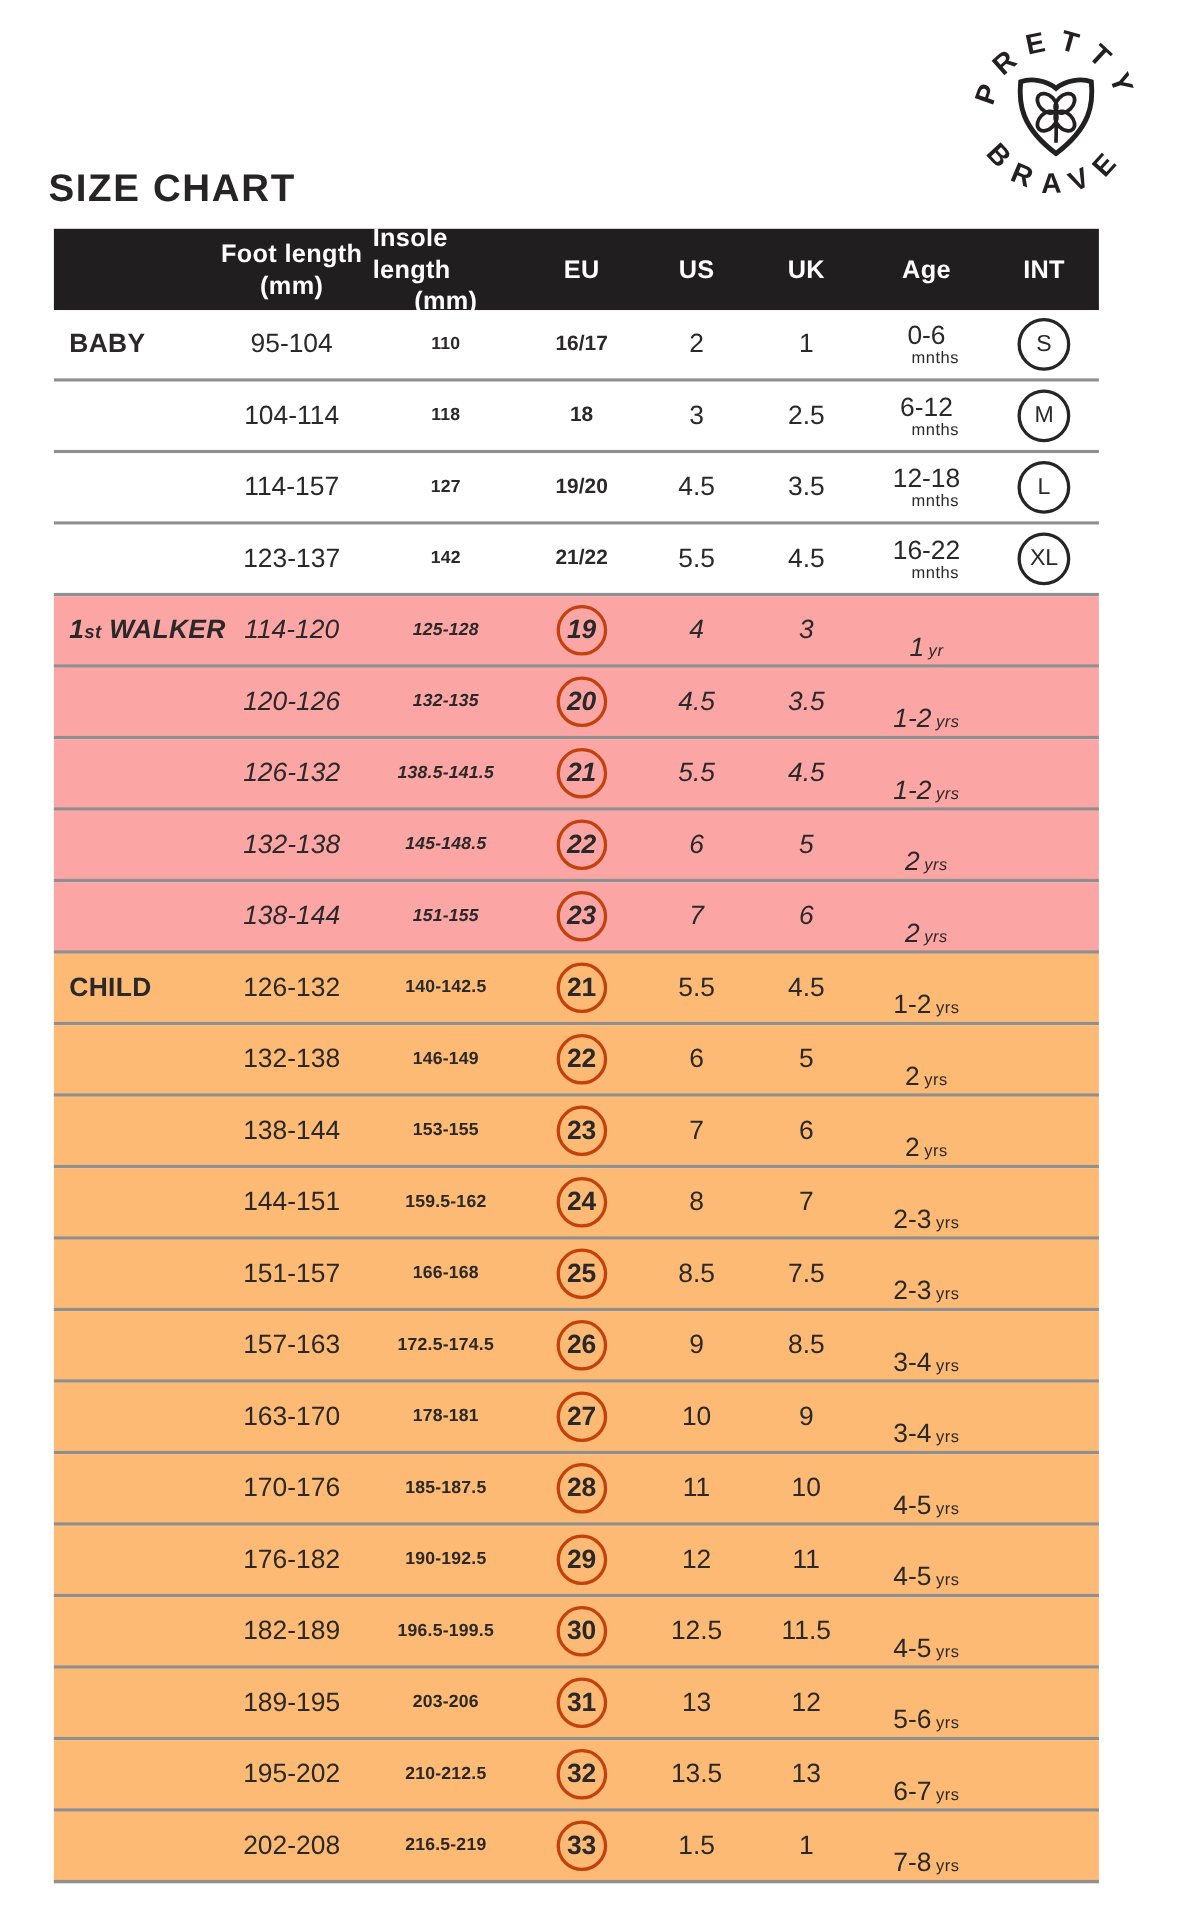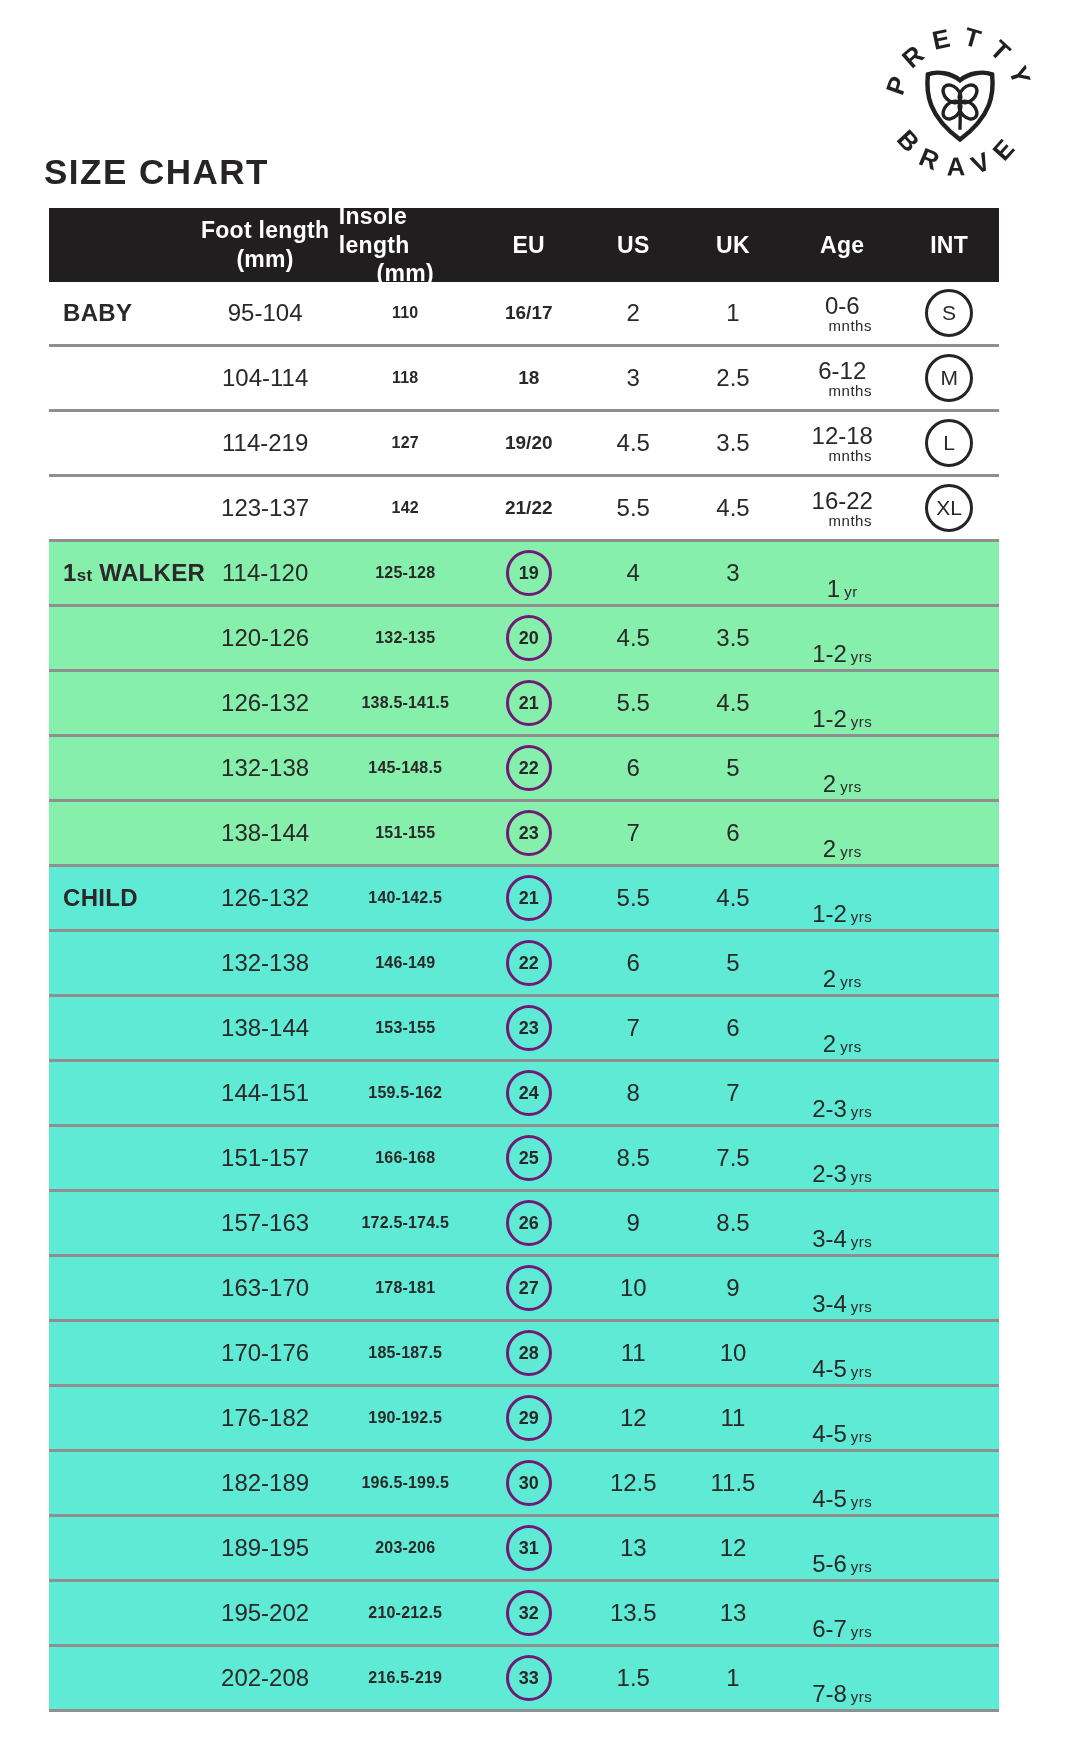--- a/index.html
+++ b/index.html
@@ -25,30 +25,30 @@
   .col-cat    { width:15%;   justify-content:flex-start; padding-left:14px; }
   .col-foot   { width:15.5%; }
   .col-insole { width:14%;   }
   .col-eu     { width:12%;   }
   .col-us     { width:10%;   }
   .col-uk     { width:11%;   }
   .col-age    { width:12%;   }
   .col-int    { width:10.5%; }
 
   .sec-baby   .tr { background:#ffffff; }
-  .sec-walker .tr { background:#86efac; }
-  .sec-child  .tr { background:#5eead4; }
+  .sec-walker .tr { background:#fca5a5;font-style:italic; }
+  .sec-child  .tr { background:#fdba74; }
 
   .cat-label { font-weight:700; font-size:24px; letter-spacing:0.3px; white-space:nowrap; }
   .cat-small { font-size:17px; font-weight:700; }
   .val-bold  { font-weight:700; font-size:16px; letter-spacing:0.2px; }
   .eu-plain  { font-weight:700; font-size:19px; }
   .eu-circle { display:inline-flex; align-items:center; justify-content:center;
-               width:46px; height:46px; border:3px solid #701a75; border-radius:50%;
-               font-weight:700; font-size:18px; background:transparent; }
+               width:46px; height:46px; border:3px solid #c2410c; border-radius:50%;
+               font-weight:700; font-size:24px; background:transparent; }
   .int-circle{ display:inline-flex; align-items:center; justify-content:center;
                width:48px; height:48px; border:3px solid #262424; border-radius:50%;
                font-weight:500; font-size:21px; letter-spacing:0; }
   .age-stack { display:flex; flex-direction:column; align-items:center; line-height:1.05; }
   .age-main  { font-size:24px; }
   .age-unit  { font-size:15px; letter-spacing:0.5px;margin-left:16px; }
   .age-inline{ display:flex; align-items:baseline; }
   .age-inline .age-unit { margin-left:4px;margin-top:40px; }
 </style>
 </head>
@@ -143,21 +143,21 @@
                 <span class="age-main">6-12</span>
                 <span class="age-unit">mnths</span>
               </span>
             </div>
             <div class="td col-int">
               <span class="int-circle">M</span>
             </div>
           </div>
           <div class="tr">
             <div class="td col-cat"></div>
-            <div class="td col-foot">114-219</div>
+            <div class="td col-foot">114-157</div>
             <div class="td col-insole">
               <span class="val-bold">127</span>
             </div>
             <div class="td col-eu">
               <span class="eu-plain">19/20</span>
             </div>
             <div class="td col-us">4.5</div>
             <div class="td col-uk">3.5</div>
             <div class="td col-age">
               <span class="age-stack">

